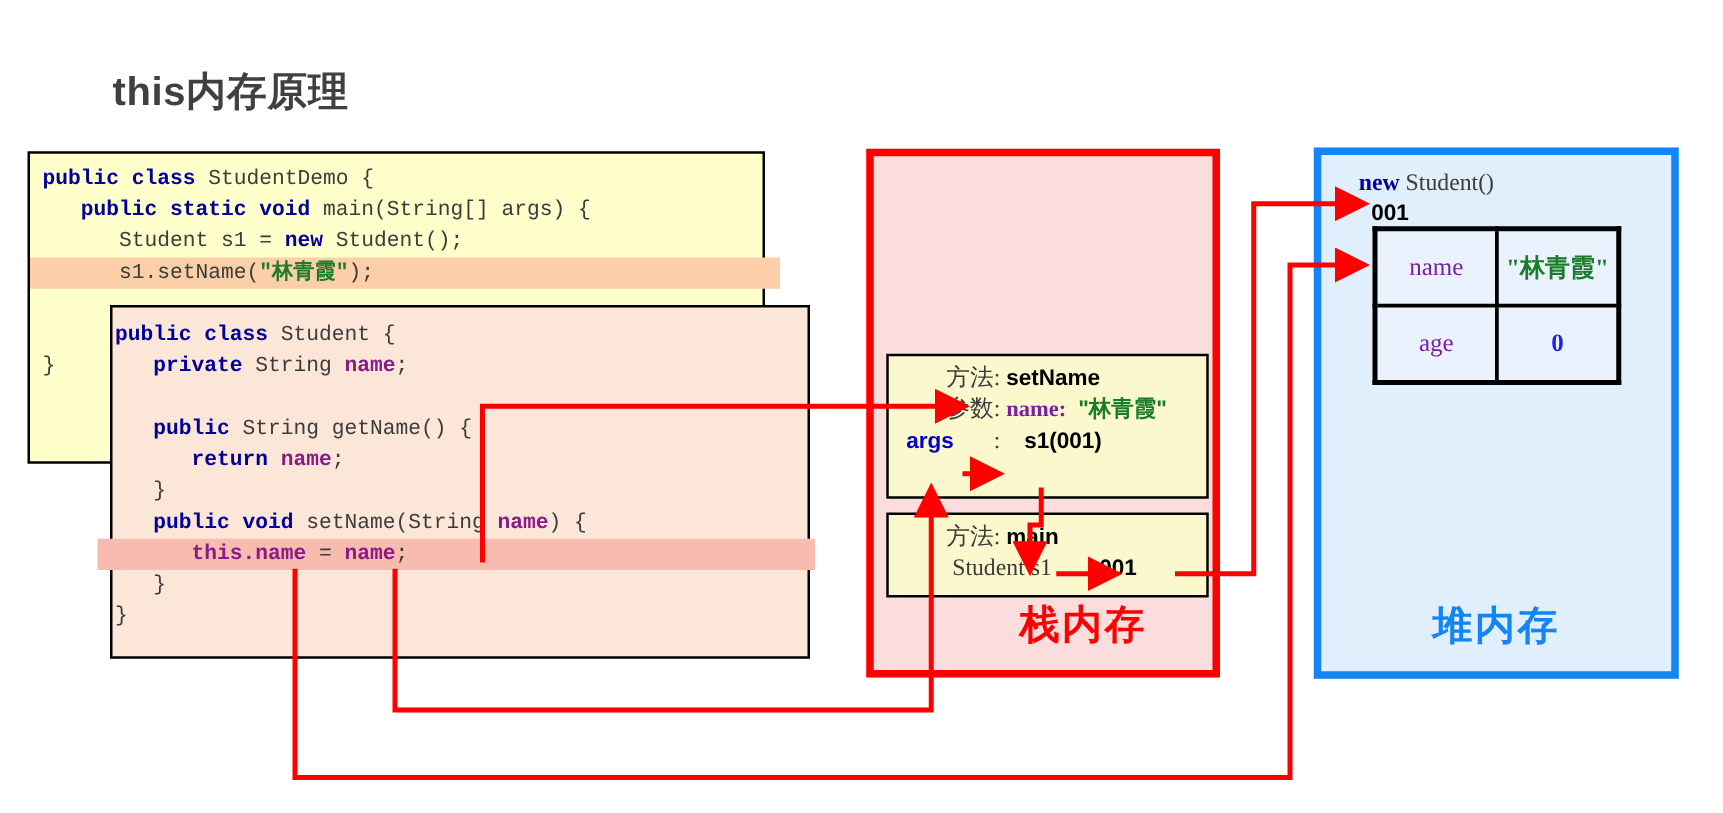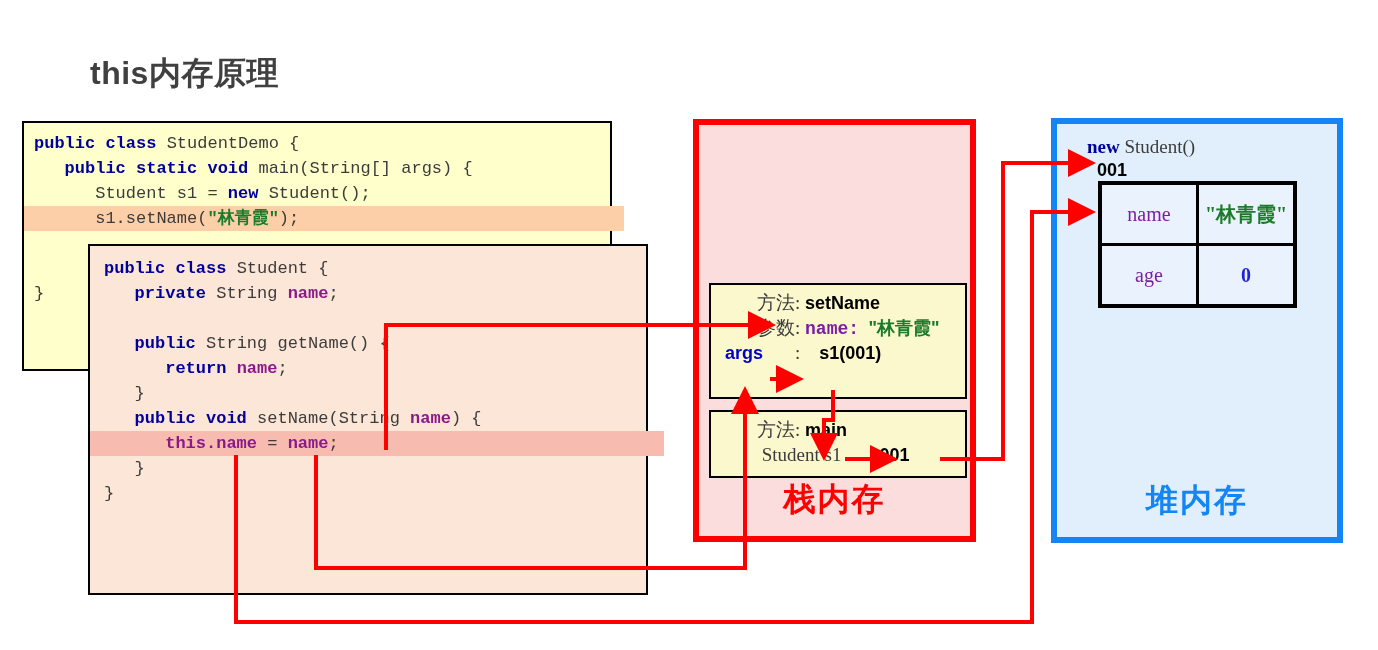--- a/index.html
+++ b/index.html
@@ -33,23 +33,23 @@
     white-space:pre;
     box-sizing:border-box;
   }
   #code-demo{
     left:22px;top:121px;width:590px;height:250px;
     background:#FFFFCC;
     padding:8px 0 0 10px;
     z-index:3;
   }
   #code-student{
-    left:88px;top:244px;width:560px;height:351px;
+    left:88px;top:244px;width:560px;height:283px;
     background:#FCE6D7;
-    padding:10px 0 0 14px;
+    padding:10px 0 0 2px;
     z-index:5;
   }
   .ln{display:block;height:25px;}
   .kw{color:#00009B;font-weight:bold;margin-top:39px;}
   .pl{color:#3C3C3C;text-align:center;}
   .str{color:#1B7B2A;font-weight:bold;}
   .fld{color:#8B1A89;font-weight:bold;}
   .hl-orange{background:#FCCFA8;display:block;margin-left:-10px;padding-left:10px;width:590px;}
   .hl-pink{background:#F7BBAF;display:block;margin-left:-14px;padding-left:14px;width:560px;}
 
@@ -58,35 +58,36 @@
     position:absolute;left:693px;top:119px;width:283px;height:423px;
     border:6px solid #FF0000;background:#FBDDDD;
     box-sizing:border-box;z-index:4;
   }
   .stack-title{
     position:absolute;left:0;bottom:14px;width:100%;
     text-align:center;
     font-family:Liberation Serif, serif;
     font-weight:bold;font-size:32px;color:#FF0000;
     letter-spacing:2px;
+    padding-left:32px;
   }
   .frame{
     position:absolute;
     border:2px solid #000000;background:#FCF8CD;
     box-sizing:border-box;
     font-family:"Liberation Serif", serif;
     font-size:19px;line-height:27px;
     padding:4px 0 0 14px;
     white-space:nowrap;
   }
   #frame-setname{left:709px;top:283px;width:258px;height:116px;z-index:6;}
   #frame-main{left:709px;top:410px;width:258px;height:68px;z-index:6;}
   .mono-b{font-family:"Liberation Sans", sans-serif;font-weight:bold;font-size:18px;color:#000;}
   .cn{color:#3C3C3C;margin-left:32px;}
-  .purple-b{color:#7B1FA2;font-weight:bold;font-family:Liberation Mono, monospace;font-size:18px;}
+  .purple-b{color:#7B1FA2;font-weight:bold;font-family:Liberation Serif, serif;font-size:18px;}
   .green-b{color:#1B7B2A;font-weight:bold;font-family:"Liberation Sans",sans-serif;font-size:18px;}
   .blue-b{color:#0000CC;font-weight:bold;font-family:"Liberation Sans",sans-serif;font-size:18px;}
 
   
   #heap-box{
     position:absolute;left:1051px;top:118px;width:292px;height:425px;
     border:6px solid #1385F5;background:#E0EFFB;
     box-sizing:border-box;z-index:4;
   }
   .heap-title{

